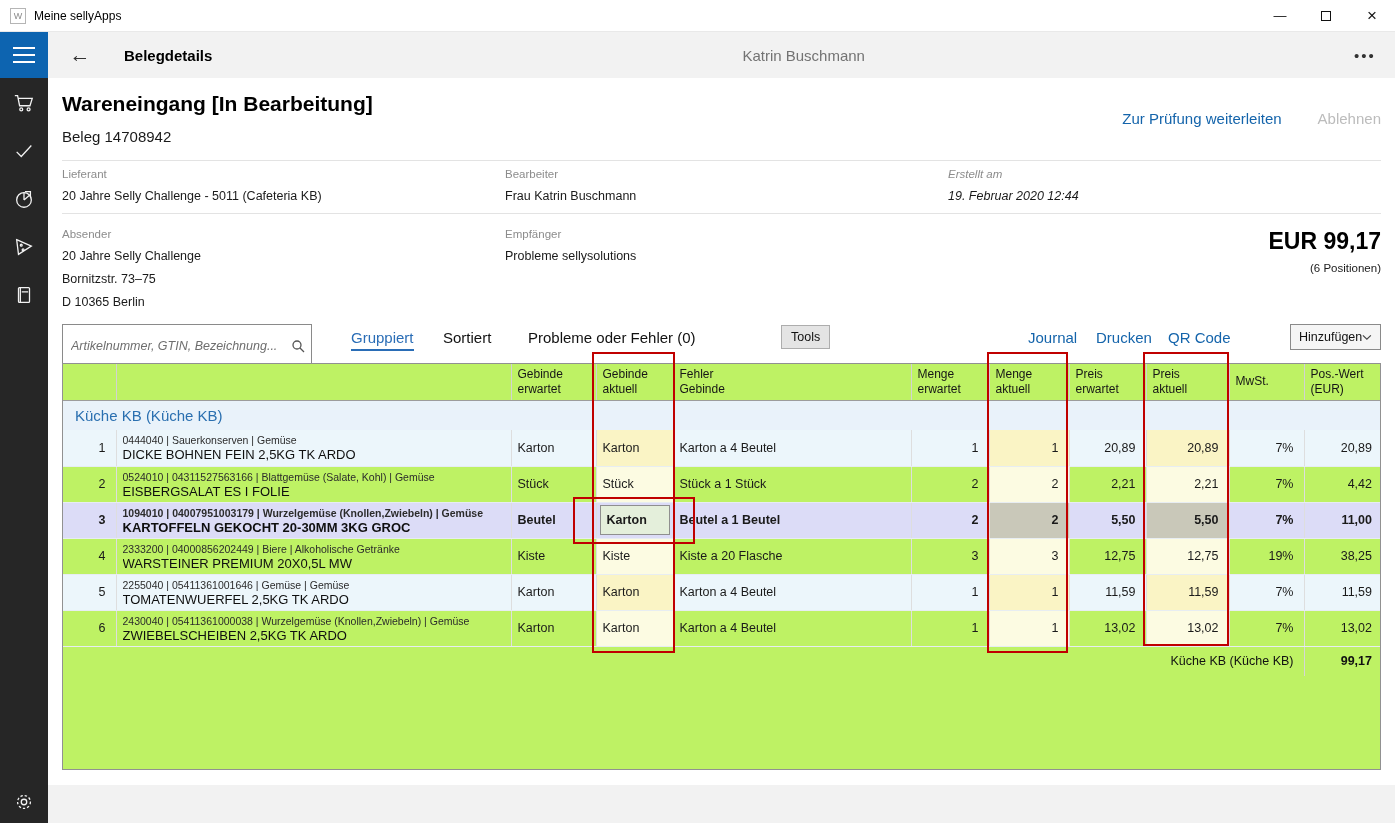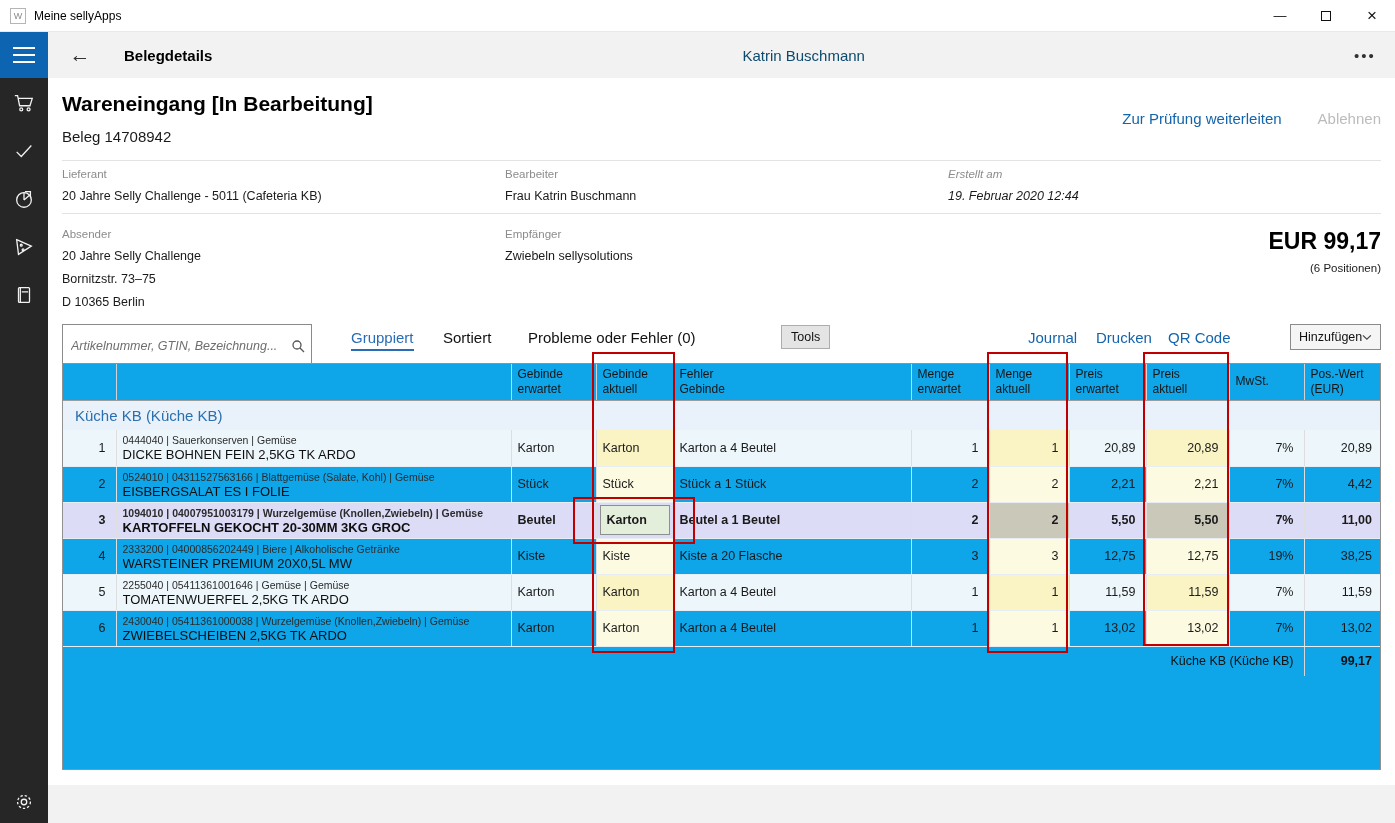--- a/index.html
+++ b/index.html
@@ -19,21 +19,21 @@
   .maxi-shape { width:10px; height:10px; border:1px solid #111; }
 
   
   .appheader { position:absolute; left:0; top:32px; width:1395px; height:46px; background:#f2f2f2;
     display:flex; align-items:center; }
   .hamburger { width:48px; height:46px; background:#0d64b0; display:flex; flex-direction:column;
     align-items:center; justify-content:center; gap:5px; flex:0 0 48px; }
   .hamburger span { display:block; width:22px; height:2px; background:#fff; }
   .back-arrow { width:48px; text-align:center; font-size:21px; color:#333; margin-left:8px; }
   .appheader-title { font-size:15px; font-weight:bold; color:#000; margin-left:20px; }
-  .appheader-user { flex:1; text-align:center; font-size:15px; color:#0c4a6e; padding-left:60px; }
+  .appheader-user { flex:1; text-align:center; font-size:15px; color:#737373; padding-left:60px; }
   .more-dots { width:60px; text-align:center; font-size:15px; color:#333; letter-spacing:2px; }
 
   
   .sidebar { position:absolute; left:0; top:78px; width:48px; height:745px; background:#262626; }
   .side-icons { display:flex; flex-direction:column; align-items:center; padding-top:13px; gap:24px; }
   .side-icon { width:24px; height:24px; display:flex; align-items:center; justify-content:center; }
   .side-icon svg { stroke:#f2f2f2; fill:none; stroke-width:1.4; }
   .gear { position:absolute; left:0; bottom:10px; width:48px; display:flex; justify-content:center; }
 
   
@@ -71,21 +71,21 @@
     background:#e4e4e4; border:1px solid #adadad; display:flex; align-items:center; color:#111; }
   .tb-journal { left:980px; color:#1464ab; }
   .tb-print   { left:1048px; color:#1464ab; }
   .tb-qr      { left:1120px; color:#1464ab; }
   .add-btn { position:absolute; left:1242px; top:0; width:91px; height:26px; background:#f5f5f5;
     border:1px solid #8a8a8a; display:flex; align-items:center; justify-content:space-between;
     padding:0 8px; font-size:12.5px; color:#111; }
 
   
   .table-wrap { position:absolute; left:14px; top:285px; width:1319px; height:407px;
-    border:1px solid #919191; background:#0ea5e9; overflow:hidden; }
+    border:1px solid #919191; background:#bef264; overflow:hidden; }
   table { border-collapse:collapse; table-layout:fixed; width:1317px; }
   th, td { vertical-align:middle; }
   thead th { height:36px; font-size:12px; font-weight:normal; text-align:left; color:#161616;
     padding:2px 6px; border-right:1px solid #d2d2d2; border-bottom:1px solid #9c9c9c;
     line-height:15px; }
   thead th:last-child { border-right:none; }
   .group-row td { height:30px; background:#e9f2fa; color:#2a6fb0; font-size:15px; padding-left:12px; }
   tbody tr.data-row { height:36px; }
   tbody tr.data-row td { border-right:1px solid #dedede; border-bottom:1px solid #e7edf2;
     font-size:12.5px; color:#1a1a1a; padding:0 6px; }
@@ -208,21 +208,21 @@
   <div class="hdiv" style="top:135px;"></div>
 
   <div class="abs" style="left:14px; top:150px;">
     <div class="field-label">Absender</div>
     <div class="addr-line">20 Jahre Selly Challenge</div>
     <div class="addr-line">Bornitzstr. 73–75</div>
     <div class="addr-line">D 10365 Berlin</div>
   </div>
   <div class="abs" style="left:457px; top:150px;">
     <div class="field-label">Empfänger</div>
-    <div class="field-value">Zwiebeln sellysolutions</div>
+    <div class="field-value">Probleme sellysolutions</div>
   </div>
 
   <div class="total-amount">EUR 99,17</div>
   <div class="total-positions">(6 Positionen)</div>
 
   <div class="toolbar">
     <div class="search-wrap">
       <input class="search-input" placeholder="Artikelnummer, GTIN, Bezeichnung..." style="">
       <span class="search-icon">
         <svg width="14" height="14" viewBox="0 0 14 14" style="stroke:#555;fill:none;stroke-width:1.3">

